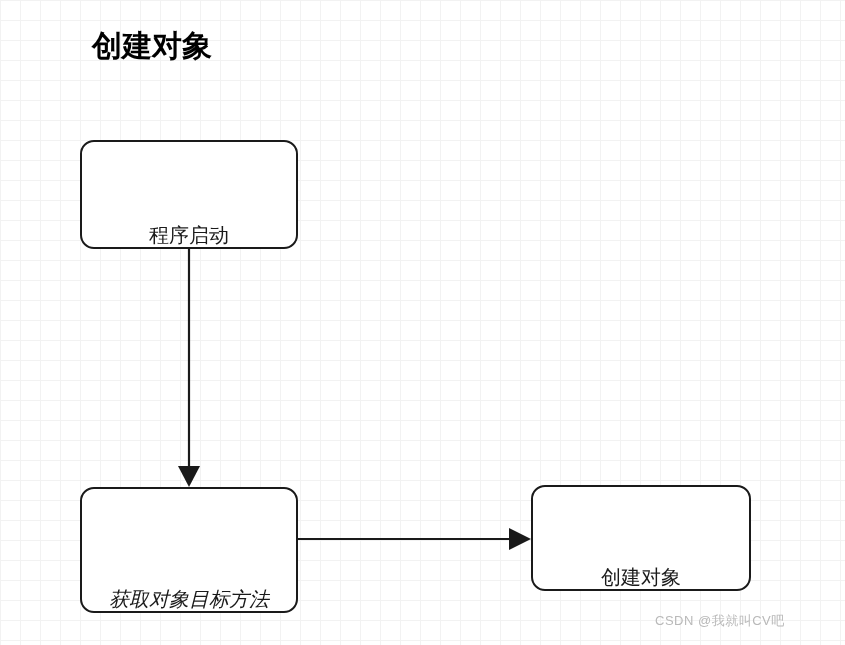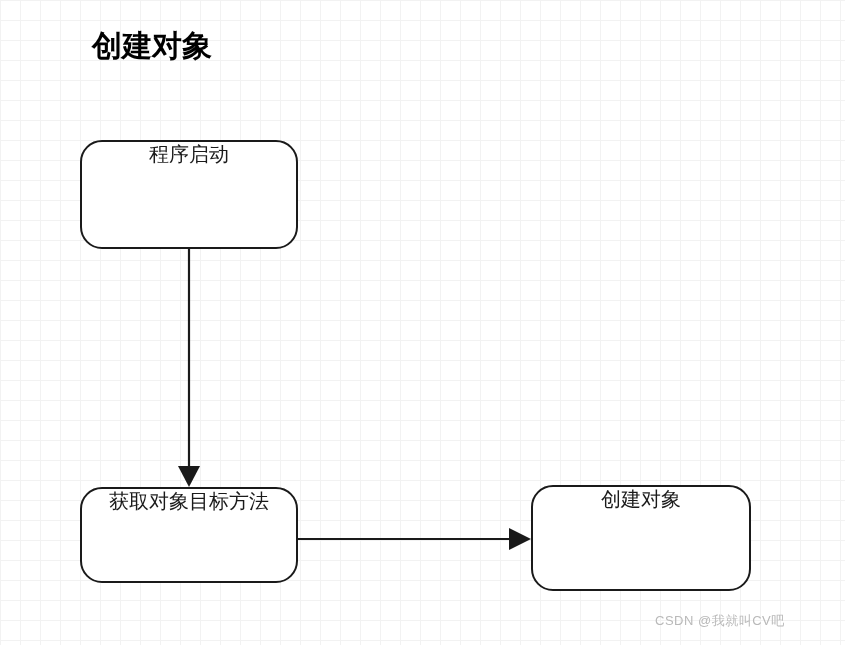--- a/index.html
+++ b/index.html
@@ -40,44 +40,45 @@
     color: #000000;
     letter-spacing: 0px;
     line-height: 1.2;
     white-space: nowrap;
   }
 
   .node-box {
     position: absolute;
     box-sizing: border-box;
     border: 2px solid #1a1a1a;
-    border-radius: 22px;
+    border-radius: 14px;
     background: #ffffff;
     display: flex;
-    align-items: flex-start;
+    align-items: flex-end;
     justify-content: center;
   }
   .node-label {
     font-size: 20px;
     color: #1a1a1a;
     white-space: nowrap;
     line-height: 1.2;
   }
 
   #node-program-start {
     left: 80px;
     top: 140px;
     width: 218px;
     height: 109px;
   }
   #node-get-method {
     left: 80px;
     top: 487px;
     width: 218px;
-    height: 96px;
+    height: 126px;
+    font-style: italic;
   }
   #node-create-object {
     left: 531px;
     top: 485px;
     width: 220px;
     height: 106px;
   }
 
   #edge-layer {
     position: absolute;

